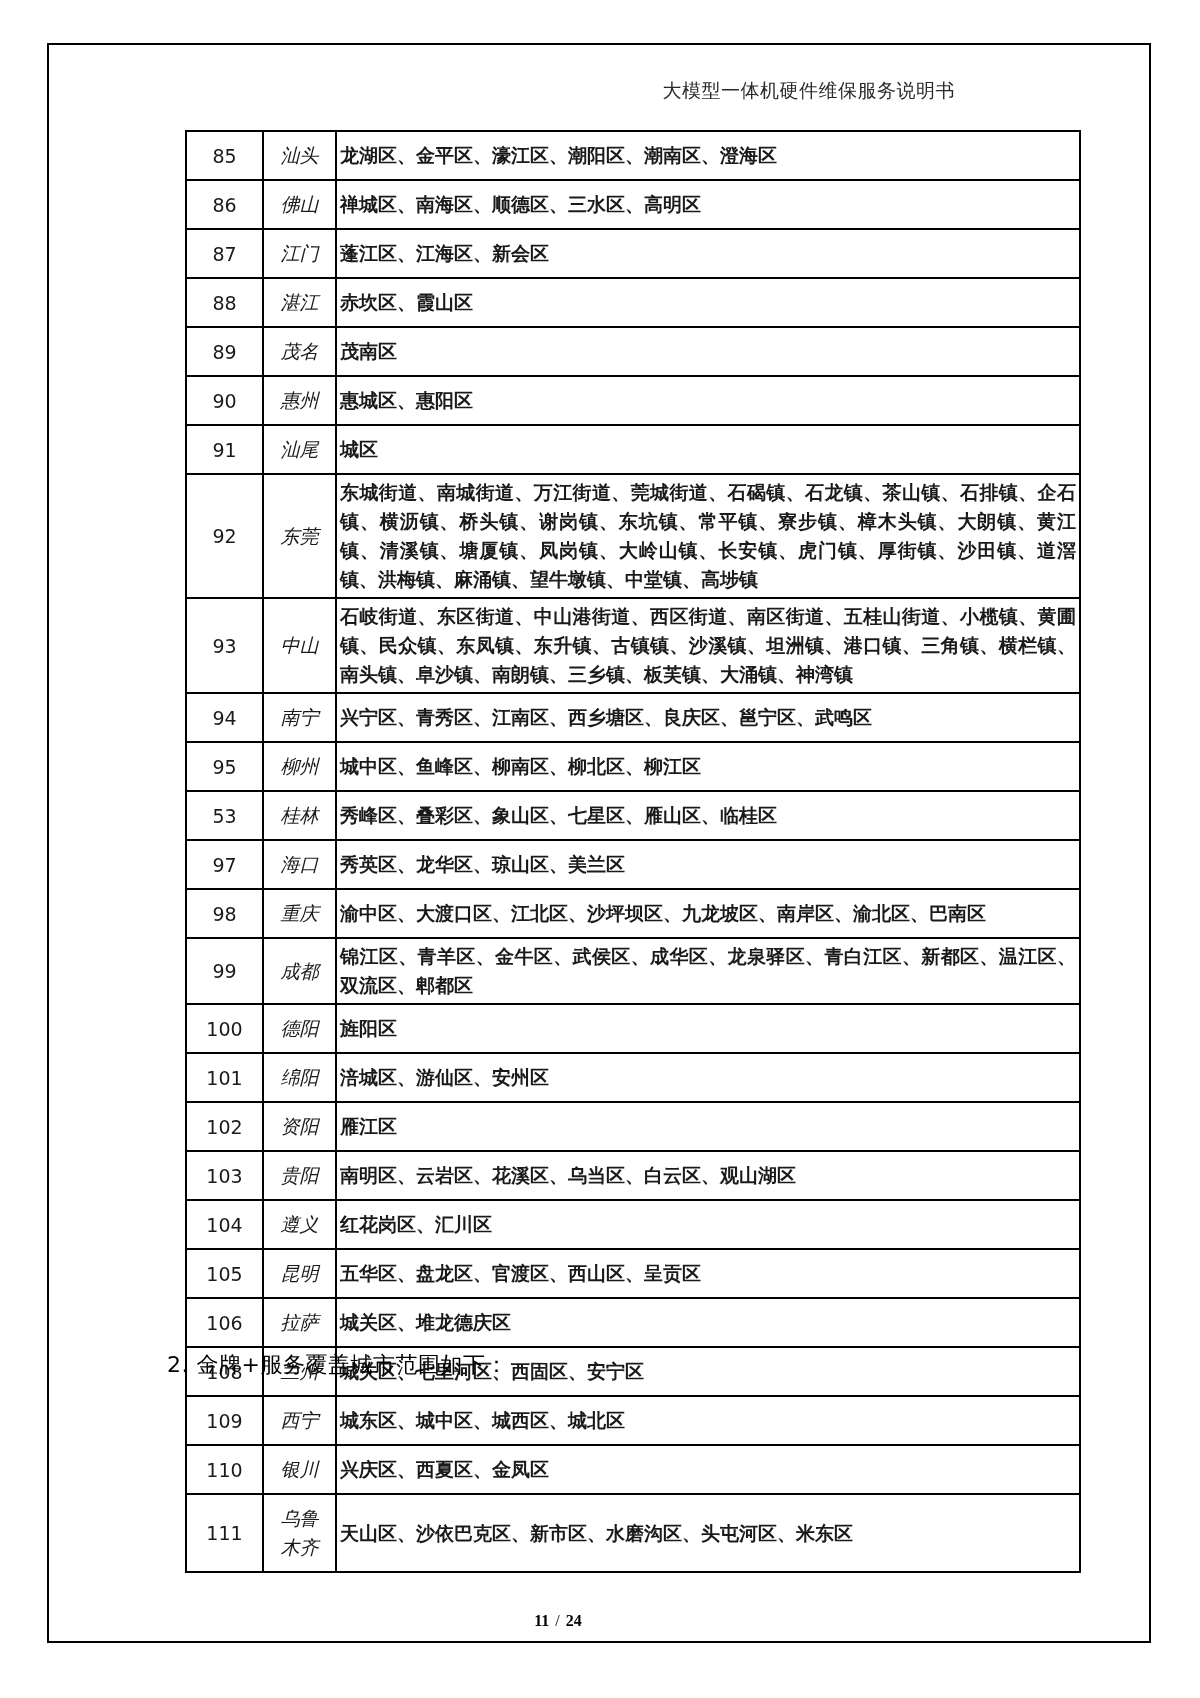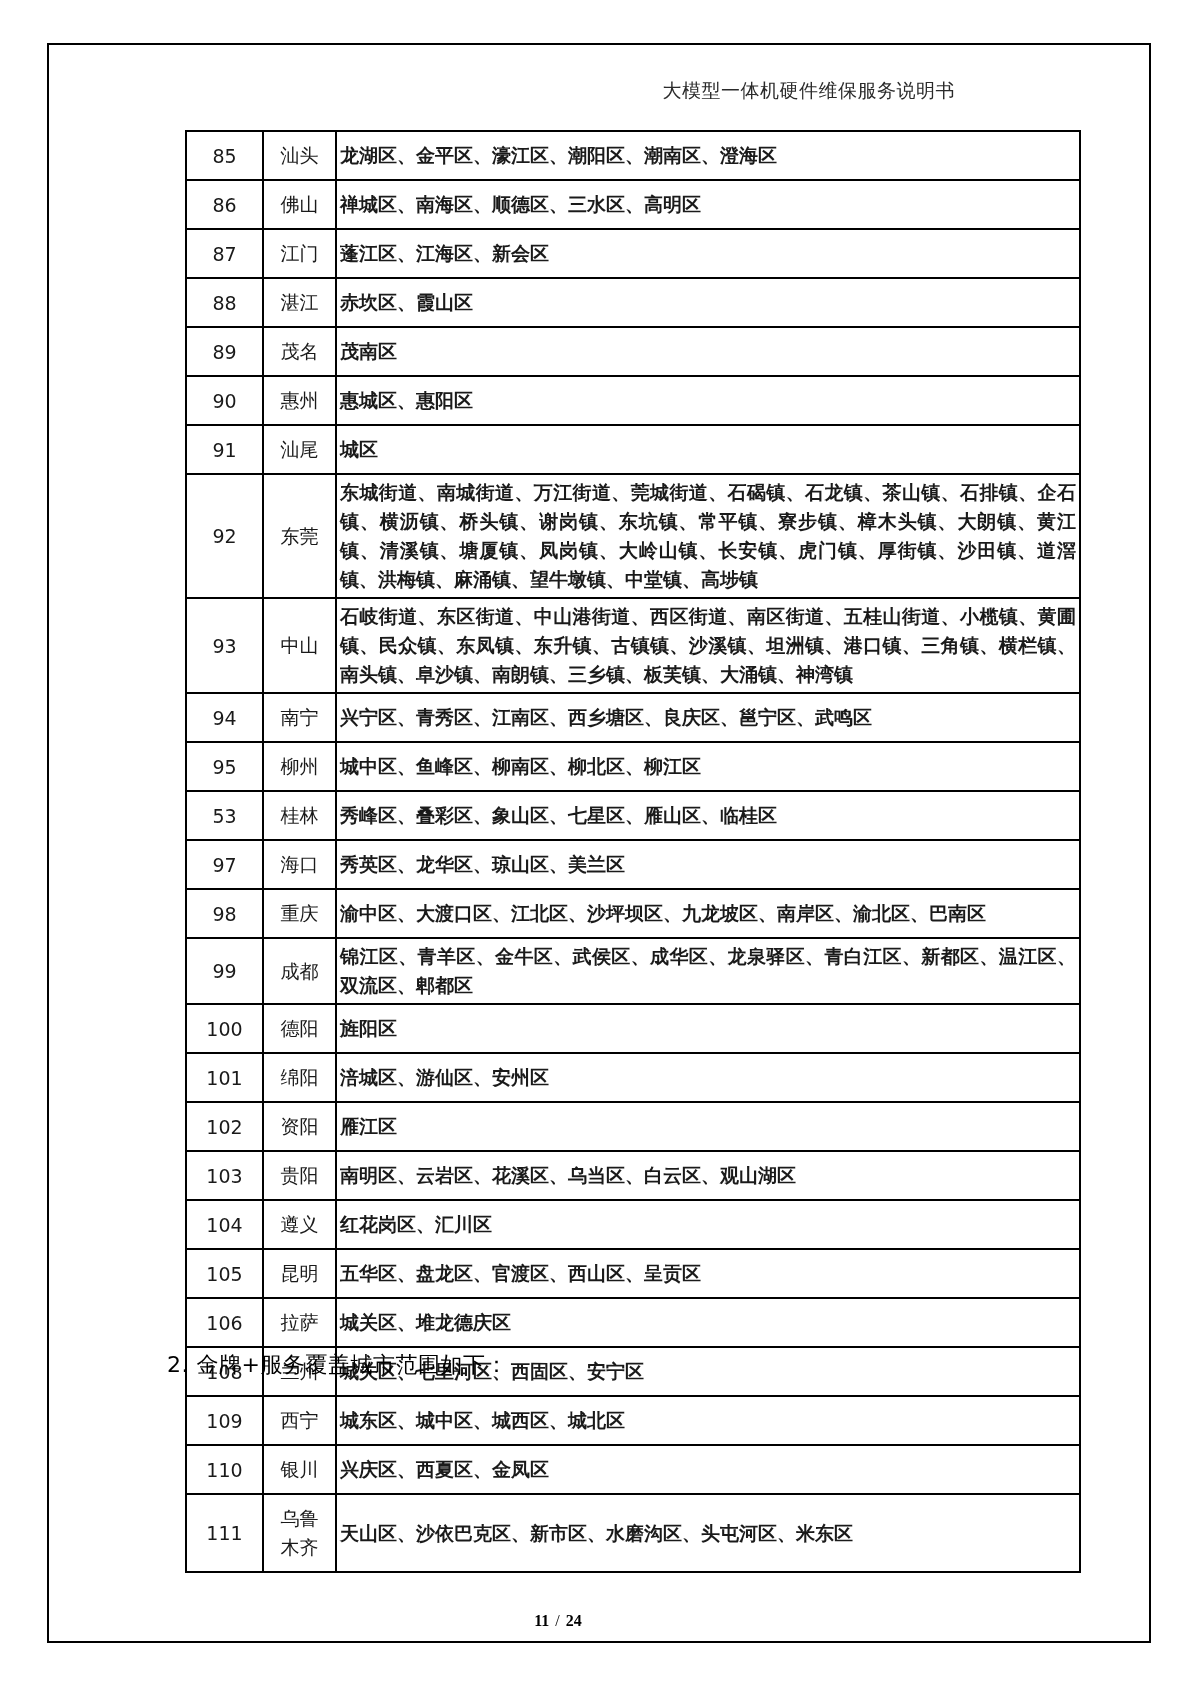--- a/index.html
+++ b/index.html
@@ -29,21 +29,21 @@
   table.coverage td{
     border:2px solid #000;
     font-size:19px;
     vertical-align:middle;
     box-sizing:border-box;
   }
   table.coverage tr{height:31px;}
   td.c-no{width:77px;text-align:center;padding:0;}
   td.c-city{
     width:73px;text-align:center;padding:9px 14px;
-    line-height:29px;word-break:break-all;
+    line-height:29px;word-break:break-all;font-style:italic;
   }
   td.c-dist{
     width:744px;text-align:justify;text-justify:inter-ideograph;
     padding:3px 3px;line-height:29px;word-break:break-all;font-weight:bold;
   }
   .section-heading{
     position:absolute;left:167px;top:1350px;
     font-size:22px;font-weight:normal;color:#000;
     letter-spacing:0.5px;
   }

